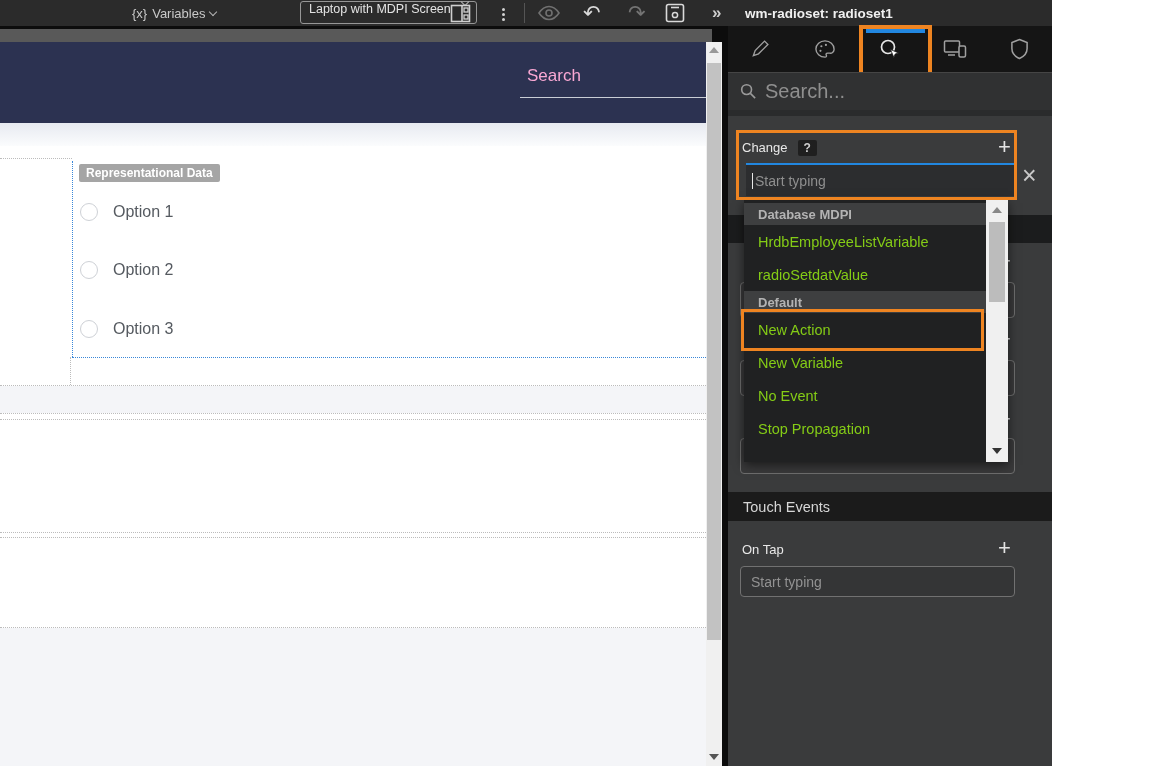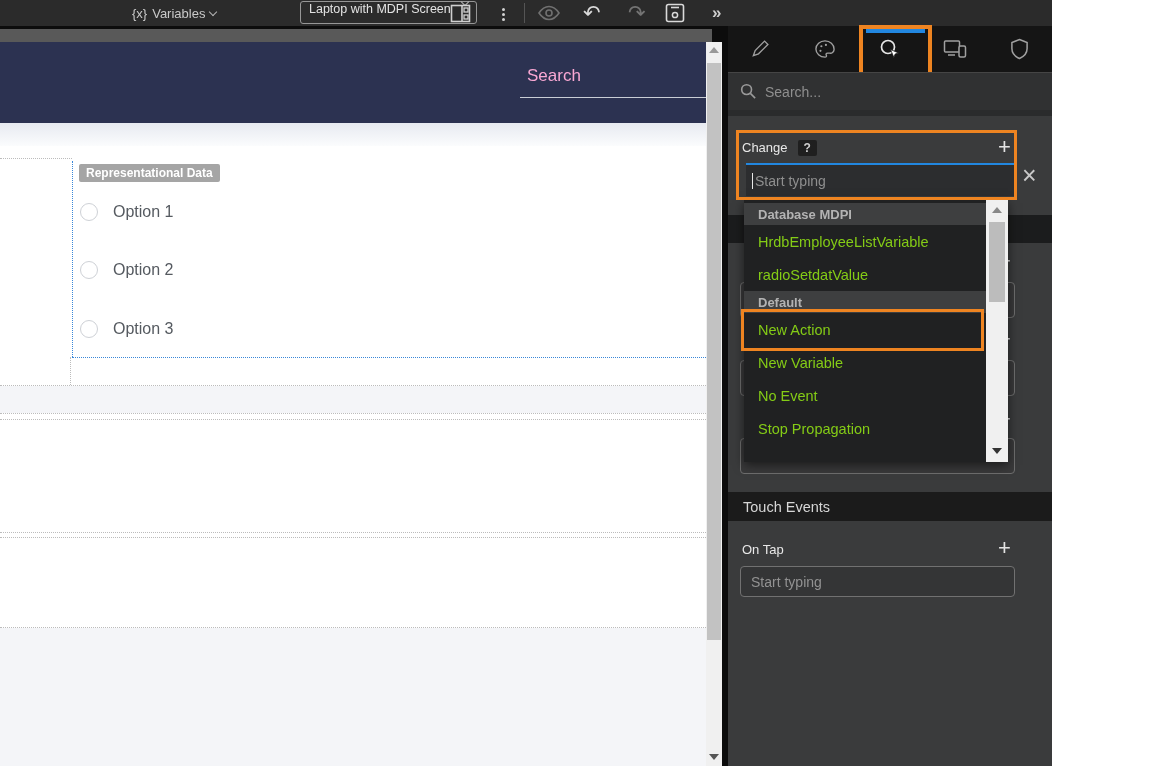--- a/index.html
+++ b/index.html
@@ -50,21 +50,21 @@
 
   
   .rpanel { left:728px; top:26px; width:324px; height:740px; background:#3a3b3c; }
   .tabbar { position:absolute; left:0; top:0; width:324px; height:46px; background:#151515; display:flex; }
   .tab { flex:1; display:flex; align-items:center; justify-content:center; color:#a0a0a0; }
   .tab.sel { color:#e6e6e6; }
   .tab-hl { position:absolute; left:131px; top:-1px; width:73px; height:52px; border:4px solid #ee8421; }
   .tab-hl-blue { position:absolute; left:138px; top:3px; width:59px; height:4px; background:#2287e0; }
 
   .search-row { position:absolute; left:0; top:46px; width:324px; height:44px; background:#303132; border-top:1px solid #454545; border-bottom:6px solid #2a2b2c; display:flex; align-items:center; padding:0 12px; gap:8px; }
-  .search-row input { flex:1; background:transparent; border:none; outline:none; color:#d7d7d7; font-size:14px; }
+  .search-row input { flex:1; background:transparent; border:none; outline:none; color:#d7d7d7; font-size:20px; }
   .search-row input::placeholder { color:#8f8f8f; }
 
   .evt-label { font-size:13px; color:#e8e8e8; }
   .help-badge { display:inline-block; background:#1f1f1f; color:#cfcfcf; font-size:12px; font-weight:bold; padding:1px 6px; border-radius:2px; margin-left:10px; }
   .plus { font-size:22px; font-weight:300; color:#e3e3e3; line-height:18px; }
   .dk-input { position:absolute; background:#2c2d2f; display:flex; align-items:center; padding:0 6px; }
   .dk-input .ph { color:#8f8f8f; font-size:14px; }
   .caret { width:1px; height:16px; background:#e8e8e8; margin-right:2px; }
   .x-icon { position:absolute; left:294px; top:139px; color:#c9c9c9; font-size:25px; font-weight:300; line-height:20px; }
 
@@ -136,20 +136,21 @@
     <div class="tb-item" style="left:665px;">
       <svg width="20" height="20" viewBox="0 0 20 20">
           <rect x="1.5" y="1.5" width="17" height="17" rx="2" fill="none" stroke="#d9d9d9" stroke-width="1.6"></rect>
           <circle cx="10" cy="12" r="2.6" fill="none" stroke="#d9d9d9" stroke-width="1.5"></circle>
           <line x1="6" y1="4.5" x2="14" y2="4.5" stroke="#d9d9d9" stroke-width="1.6"></line>
         </svg>
     </div>
     <div class="tb-item" style="left:712px; font-size:17px; font-weight:bold; color:#cfcfcf;">
       <span>»</span>
     </div>
+    <div class="panel-title">wm-radioset: radioset1</div>
   </div>
 
   <div class="abs hairline"></div>
   <div class="abs gray-strip"></div>
   <div class="abs divider2"></div>
 
   <div class="abs canvas">
     <div class="navbar">
       <span class="nav-search-label">Search</span>
       <span class="nav-search-line"></span>

